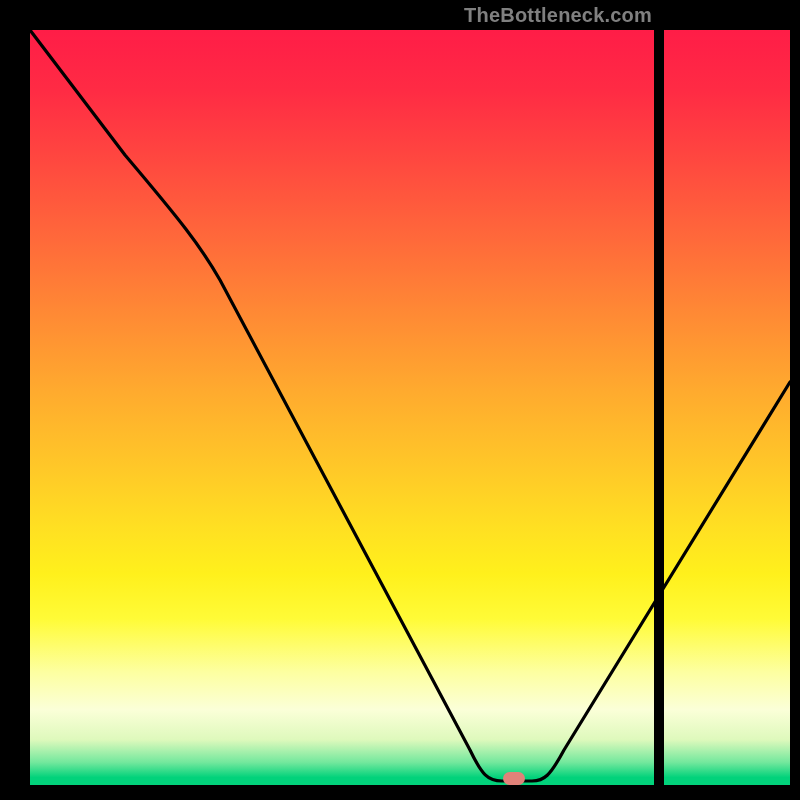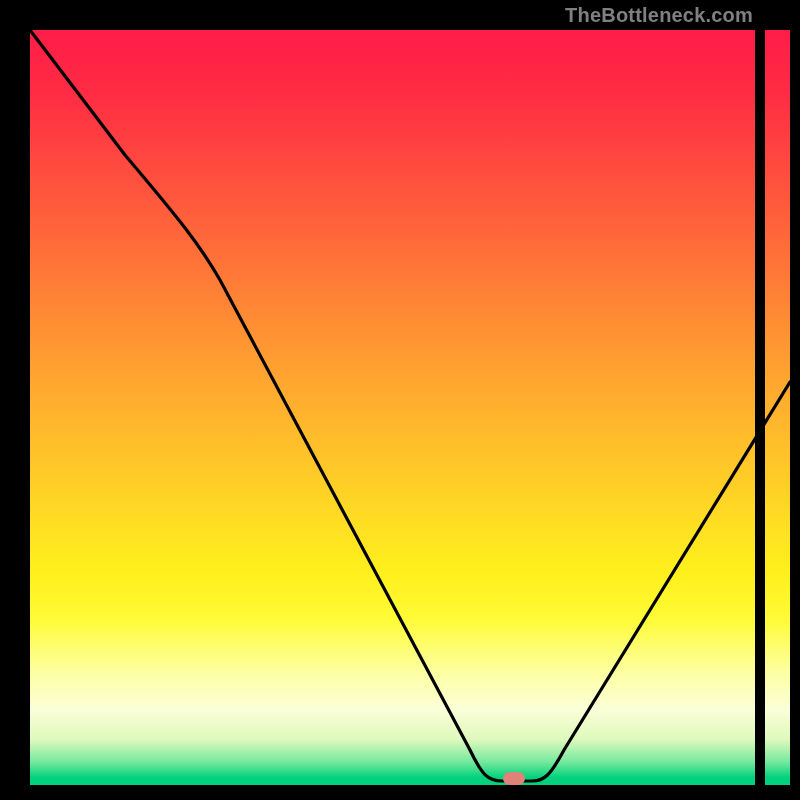--- a/index.html
+++ b/index.html
@@ -5,23 +5,22 @@
   html, body {
     margin: 0;
     padding: 0;
     width: 800px;
     height: 800px;
     background: #000;
     overflow: hidden;
   }
   .wrap {
     position: relative;
-    width: 732px;
+    width: 664px;
     height: 800px;
-    padding-left: 33px;
   }
   .frame {
     position: absolute;
     background: #000;
   }
   .frame.left   { left: 0;   top: 0;   width: 30px;  height: 800px; }
   .frame.right  { right: 0;  top: 0;   width: 10px;  height: 800px; }
   .frame.top    { left: 0;   top: 0;   width: 800px; height: 30px;  }
   .frame.bottom { left: 0;   bottom:0; width: 800px; height: 15px;  }
 

